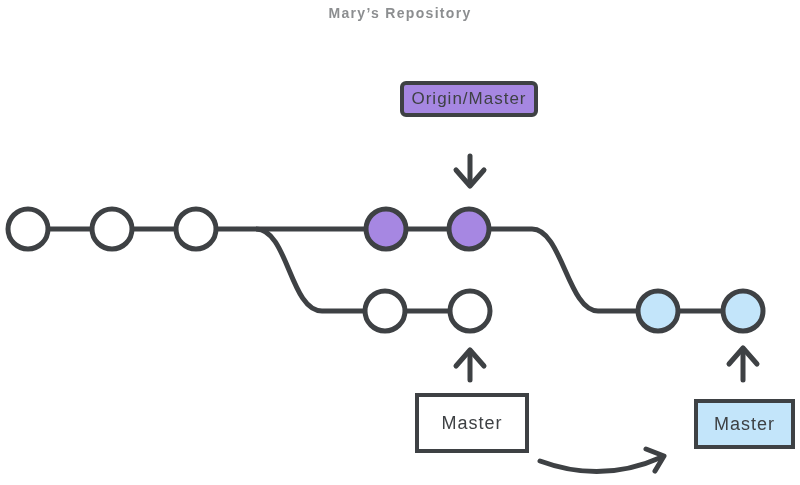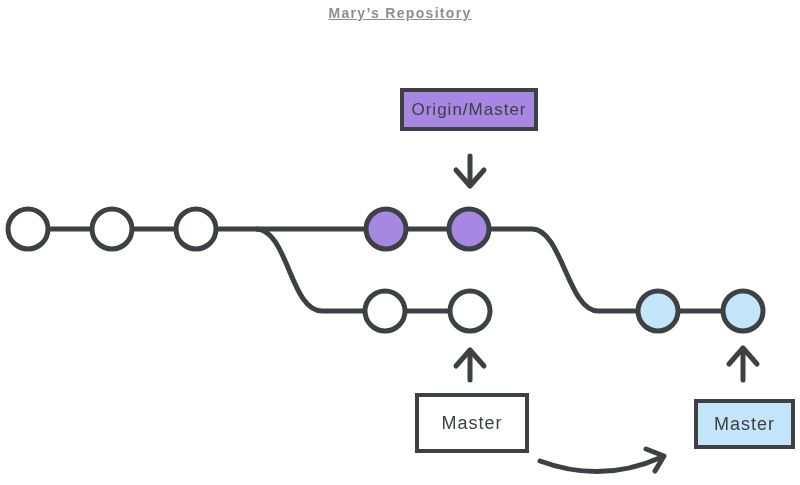--- a/index.html
+++ b/index.html
@@ -18,21 +18,20 @@
   .title {
     position: absolute;
     top: 5px;
     left: 0;
     width: 800px;
     text-align: center;
     font-size: 14px;
     font-weight: 600;
     letter-spacing: 1.3px;
     color: var(--title-text, #8c8e90);
-    text-decoration: underline;
   }
   svg.graph {
     position: absolute;
     top: 0;
     left: 0;
   }
   .edge, .arrow-part {
     stroke: var(--ink, #3e4144);
     stroke-width: 5;
     fill: none;
@@ -51,22 +50,23 @@
     border: 4px solid var(--ink, #3e4144);
     display: flex;
     align-items: center;
     justify-content: center;
     font-size: 17px;
     font-weight: 500;
     letter-spacing: 1px;
     color: var(--ink, #3e4144);
   }
   #origin-master-box {
-    left: 400px; top: 88px; width: 138px; height: 43px;
+    left: 400px; top: 81px; width: 138px; height: 36px;
     background: var(--purple, #a687e2);
+    border-radius: 6px;
   }
   #master-local-box {
     left: 415px; top: 393px; width: 114px; height: 60px;
     background: var(--white, #ffffff);
     font-size: 18px;
   }
   #master-remote-box {
     left: 694px; top: 399px; width: 101px; height: 50px;
     background: var(--blue, #c3e5fa);
     font-size: 18px;

